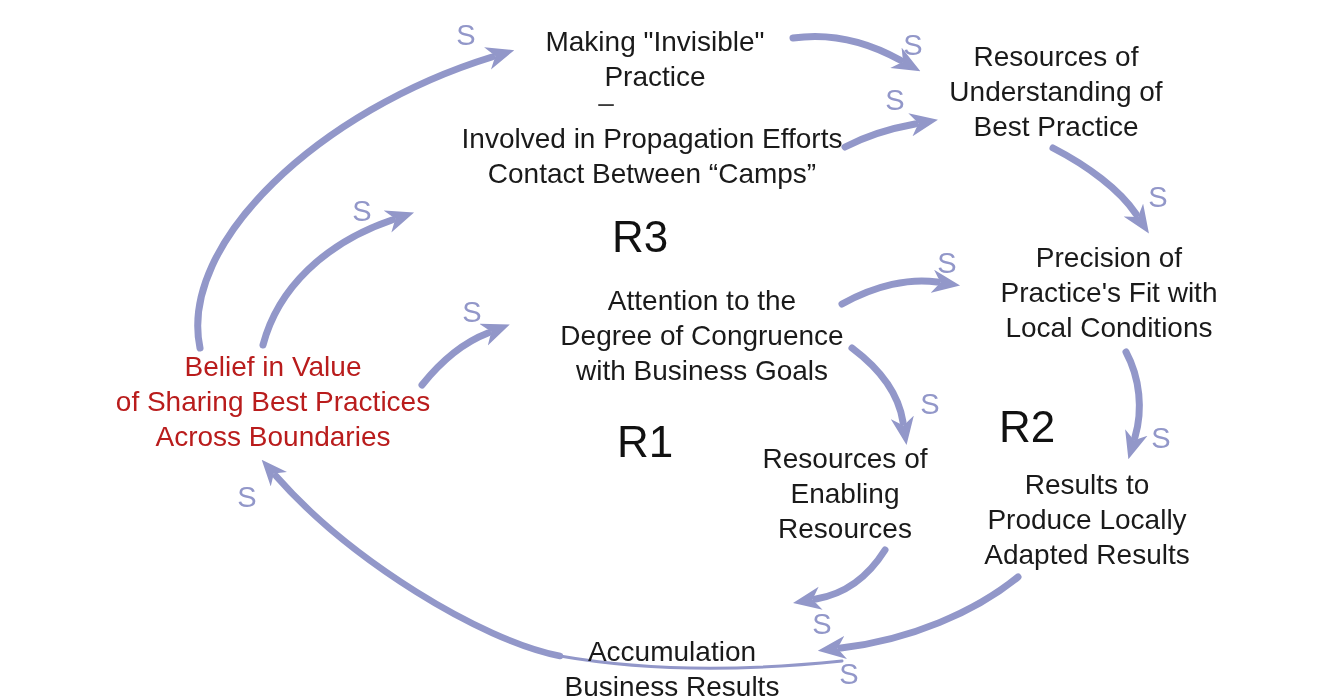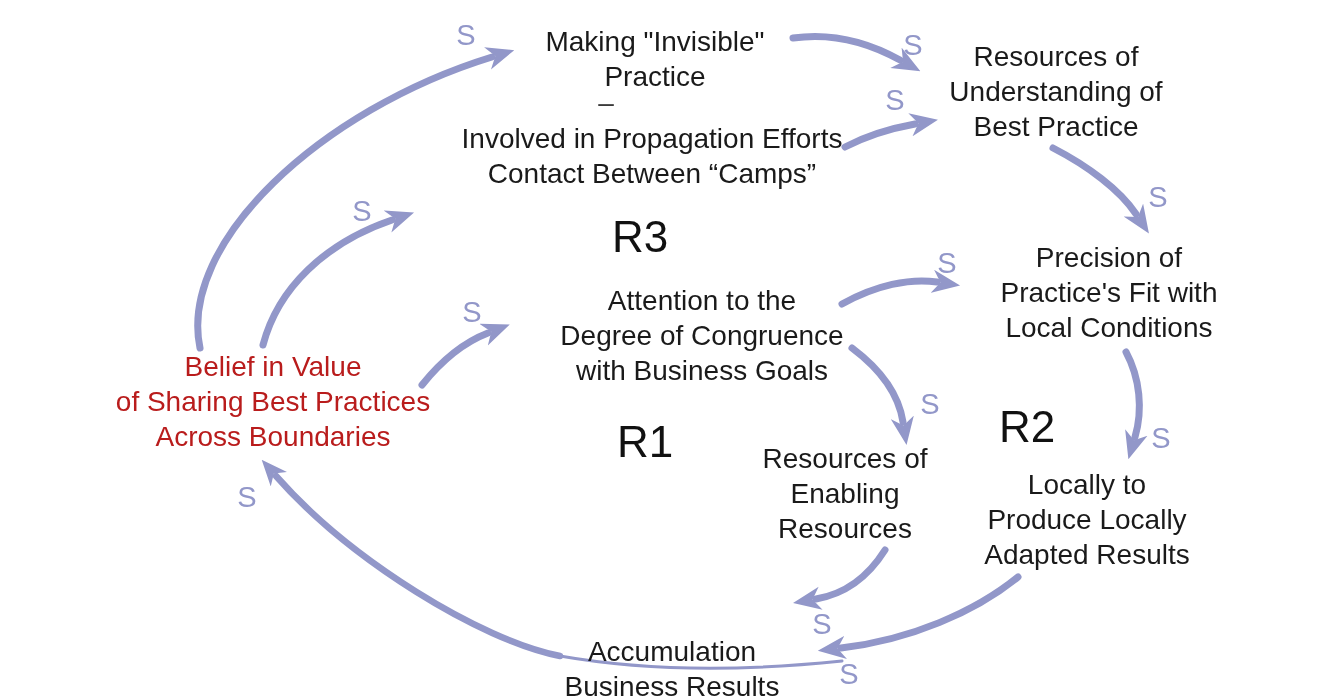--- a/index.html
+++ b/index.html
@@ -111,21 +111,21 @@
     <span>with Business Goals</span>
   </div>
 
   <div class="node" id="node-allocation">
     <span>Resources of</span>
     <span>Enabling</span>
     <span>Resources</span>
   </div>
 
   <div class="node" id="node-ability">
-    <span>Locally to</span>
+    <span>Results to</span>
     <span>Produce Locally</span>
     <span>Adapted Results</span>
   </div>
 
   <div class="node" id="node-accumulation">
     <span>Accumulation</span>
     <span>Business Results</span>
   </div>
 
   <div class="node" id="node-belief">

